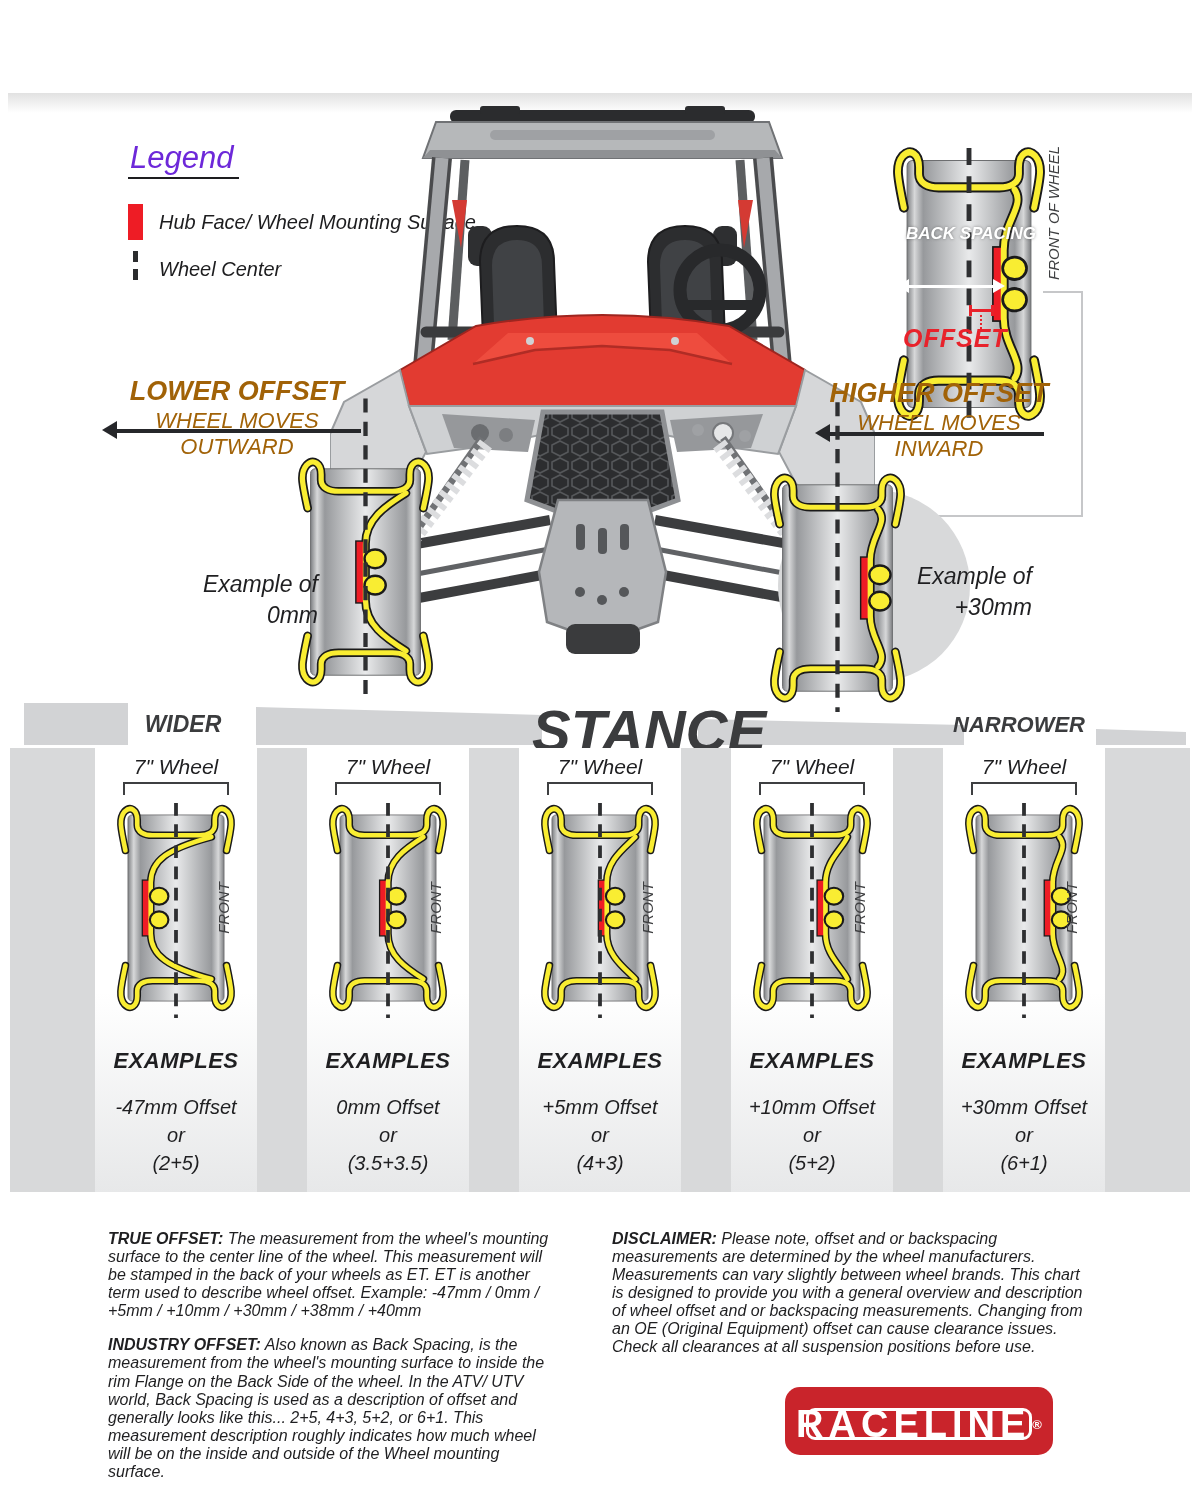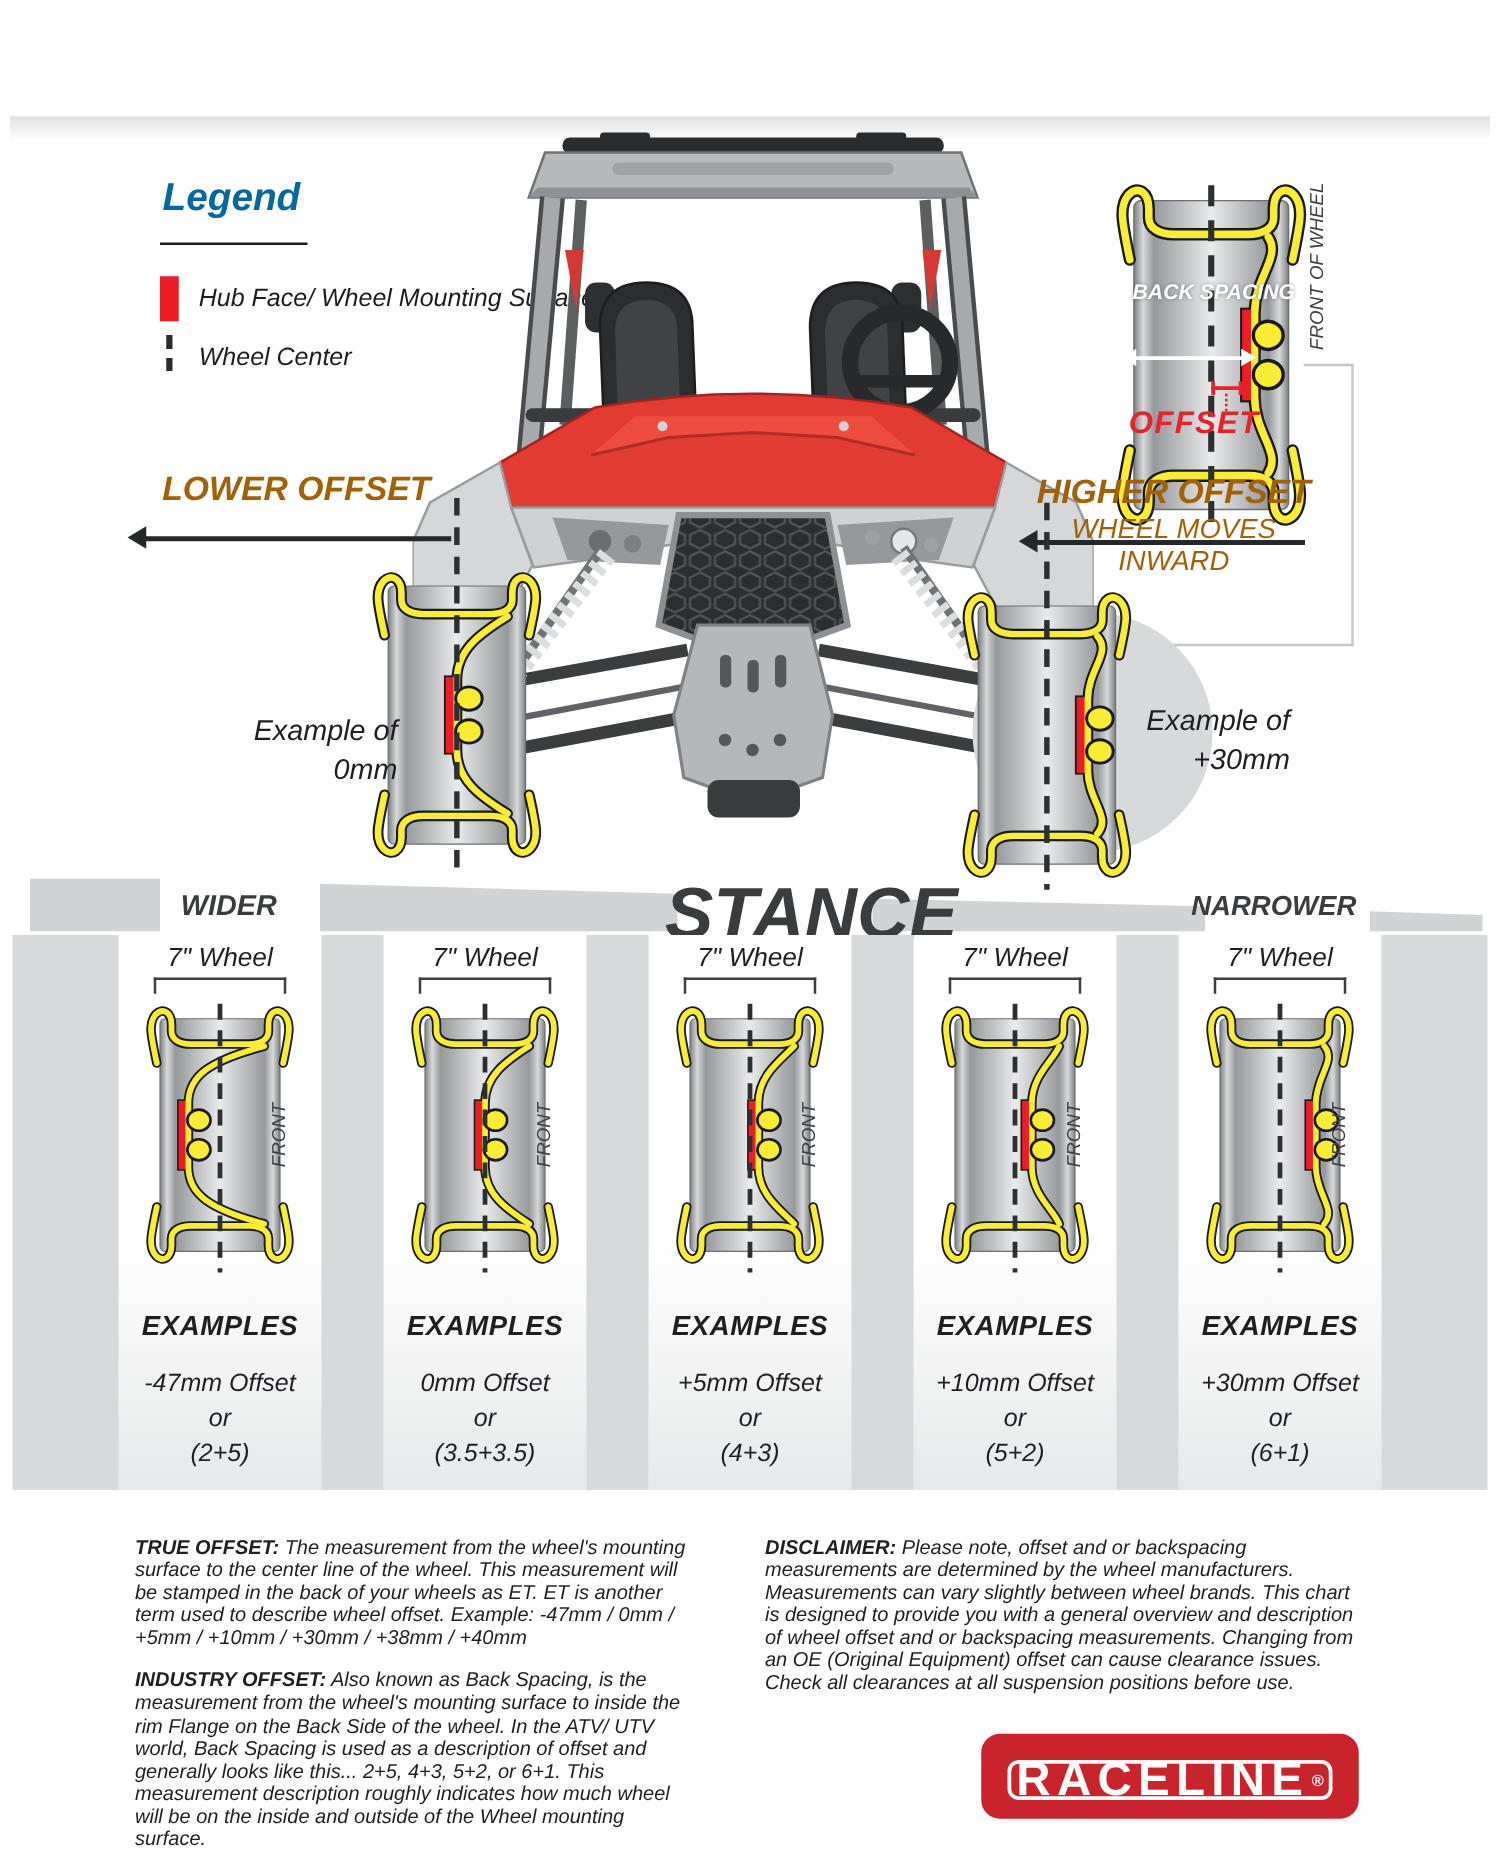--- a/index.html
+++ b/index.html
@@ -9,22 +9,22 @@
   
   .banner{position:absolute;left:8px;right:8px;top:5px;height:88px;background:#f6e820;
           display:flex;align-items:center;justify-content:center;}
   .banner h1{margin:0;font-size:55px;font-weight:900;font-style:italic;color:#3e3f41;
              letter-spacing:3px;}
   .banner-shadow{position:absolute;left:8px;right:8px;top:93px;height:20px;
           background:linear-gradient(#c9c9c9,rgba(255,255,255,0));opacity:.55;}
 
   
   .legend{position:absolute;left:128px;top:140px;font-style:italic;}
-  .legend-title{margin:0 0 14px 0;font-size:31px;font-weight:700;font-style:italic;
-          color:#0369a1;border-bottom:2.5px solid #1d1d1f;display:inline-block;padding:0 6px 18px 2px;}
+  .legend-title{margin:0 0 14px 0;font-size:31px;font-weight:400;font-style:italic;
+          color:#6d28d9;border-bottom:2.5px solid #1d1d1f;display:inline-block;padding:0 6px 1px 2px;}
   .legend-item{display:flex;align-items:center;gap:16px;margin-top:11px;font-size:20px;color:#1d1d1f;}
   .swatch-hub{width:15px;height:36px;background:#ee1c25;flex:0 0 auto;}
   .swatch-center{width:5px;height:36px;margin:0 5px;flex:0 0 auto;
           background:repeating-linear-gradient(to bottom,#2b2c2e 0 11px,rgba(0,0,0,0) 11px 18px);}
 
   
   .vehicle{position:absolute;left:330px;top:100px;width:545px;height:590px;}
 
   
   .connector{position:absolute;left:938px;top:290px;width:146px;height:228px;}
@@ -96,21 +96,21 @@
 
   
   .footnote{position:absolute;left:108px;top:1200px;width:1010px;margin:0;
        font-size:18px;font-style:italic;color:#1f1f21;}
   .def-col{position:absolute;top:1230px;font-size:16px;line-height:1.13;font-style:italic;color:#1f1f21;}
   .def-col p{margin:0 0 16px 0;}
   .def-left{left:108px;width:452px;}
   .def-right{left:612px;width:480px;}
   .lead{font-weight:900;}
 
-  .logo{position:absolute;left:785px;top:1387px;width:302px;height:68px;background:#c9242b;
+  .logo{position:absolute;left:785px;top:1387px;width:268px;height:68px;background:#c9242b;
        border-radius:15px;padding:21px;box-sizing:border-box;}
   .logo-inner{height:100%;border:3.5px solid #ffffff;border-radius:9px;display:flex;
        align-items:center;justify-content:center;color:#ffffff;font-weight:900;
        font-size:38px;letter-spacing:5px;}
   .logo-reg{font-size:13px;vertical-align:super;margin-left:2px;letter-spacing:0;}
 </style>
 </head>
 <body>
 
 <div class="page">
@@ -232,20 +232,21 @@
     <div class="diag-backspacing">BACK SPACING</div>
     <div class="bs-arrow"></div>
     <div class="off-measure"></div>
     <div class="off-dot"></div>
     <div class="diag-offset">OFFSET</div>
     <div class="diag-front">FRONT OF WHEEL</div>
   </div>
 
   <div class="callout lower-offset">
     <div class="co-title">LOWER OFFSET</div>
+    <div class="co-sub">WHEEL MOVES OUTWARD</div>
   </div>
   <div class="co-arrow arrow-lower"></div>
 
   <div class="callout higher-offset">
     <div class="co-title">HIGHER OFFSET</div>
     <div class="co-sub">WHEEL MOVES INWARD</div>
   </div>
   <div class="co-arrow arrow-higher"></div>
 
   <svg class="wheel-svg wheel-left-example" preserveAspectRatio="none" viewBox="0 0 140 260">

